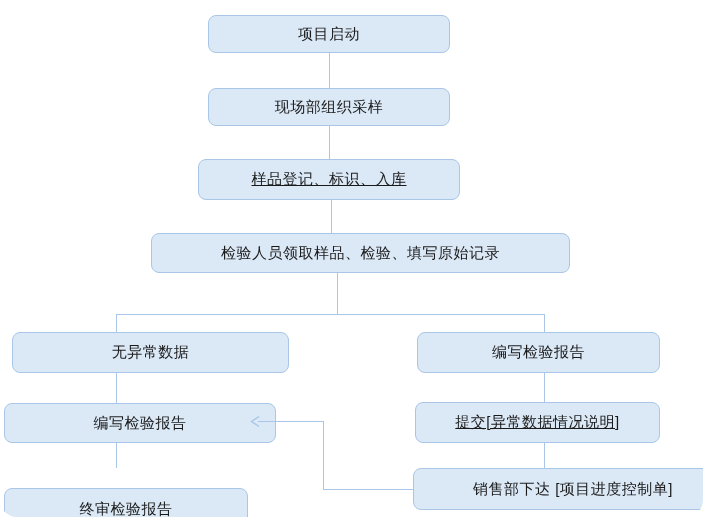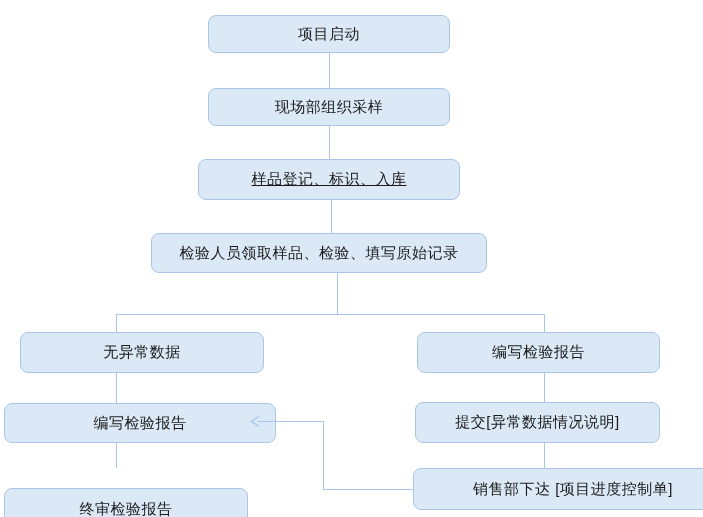--- a/index.html
+++ b/index.html
@@ -9,46 +9,47 @@
     --text:#1a1a1a;
     --background:#ffffff;
   }
   html,body{margin:0;padding:0;background:var(--background);}
   .canvas{
     position:relative;
     width:703px;height:517px;
     background:var(--background);
     font-family:"Liberation Sans", sans-serif;
     overflow:hidden;
+    border-radius:17px;
   }
   .node{
     position:absolute;
     box-sizing:border-box;
     background:var(--node-fill);
     border:1px solid var(--node-border);
     border-radius:8px;
     display:flex;align-items:center;justify-content:center;
     font-size:15px;color:var(--text);
     white-space:nowrap;
     letter-spacing:0.5px;
   }
   .line{position:absolute;background:var(--connector);}
   .v{width:1px;}
   .h{height:1px;}
 
   
   .n-start        {left:208px;top:15px; width:242px;height:38px;}
   .n-sampling     {left:208px;top:88px; width:242px;height:38px;}
   .n-register     {left:198px;top:159px;width:262px;height:41px;text-decoration:underline;}
-  .n-inspect      {left:151px;top:233px;width:336px;height:40px;}
-  .n-no-abnormal  {left:20px;  top:332px;width:244px;height:41px;}
+  .n-inspect      {left:151px;top:233px;width:419px;height:40px;}
+  .n-no-abnormal  {left:12px;  top:332px;width:277px;height:41px;}
   .n-abnormal     {left:417px;top:332px;width:243px;height:41px;}
   .n-write-report {left:4px;  top:403px;width:272px;height:40px;}
   .n-final-review {left:4px;  top:488px;width:244px;height:42px;}
-  .n-submit-note  {left:415px;top:402px;width:245px;height:41px;}
+  .n-submit-note  {left:415px;top:402px;width:245px;height:41px;text-decoration:underline;}
   .n-sales-issue  {left:413px;top:468px;width:320px;height:42px;}
 
   
   .c1 {left:329px;top:53px; height:35px;}
   .c2 {left:329px;top:126px;height:33px;}
   .c3 {left:331px;top:200px;height:33px;}
   .c4 {left:337px;top:273px;height:41px;}
   .cbranch{left:116px;top:314px;width:429px;}
   .c5 {left:116px;top:314px;height:18px;}
   .c6 {left:544px;top:314px;height:18px;}

